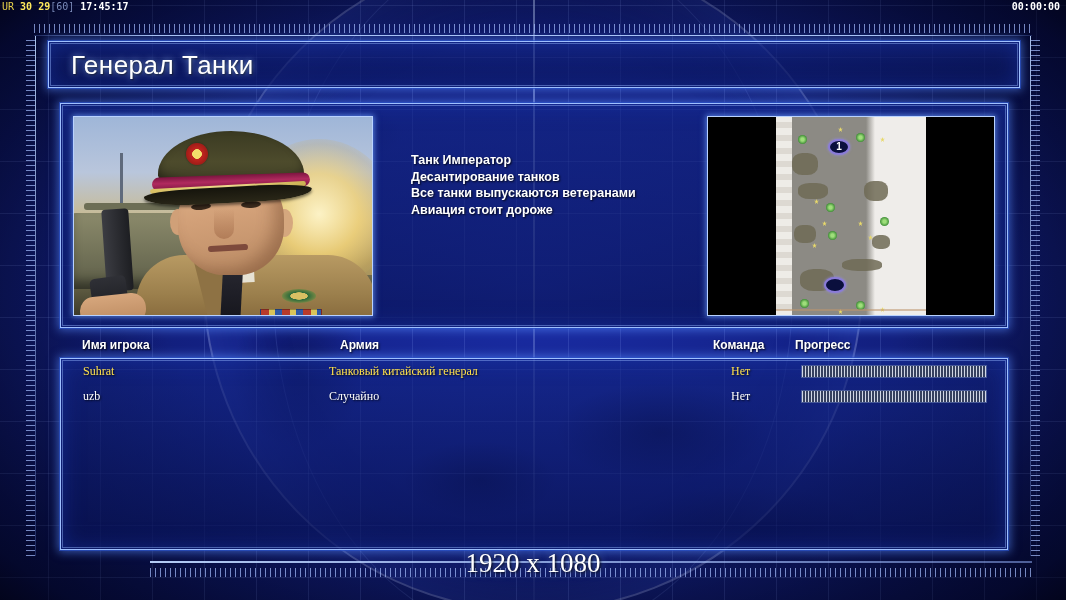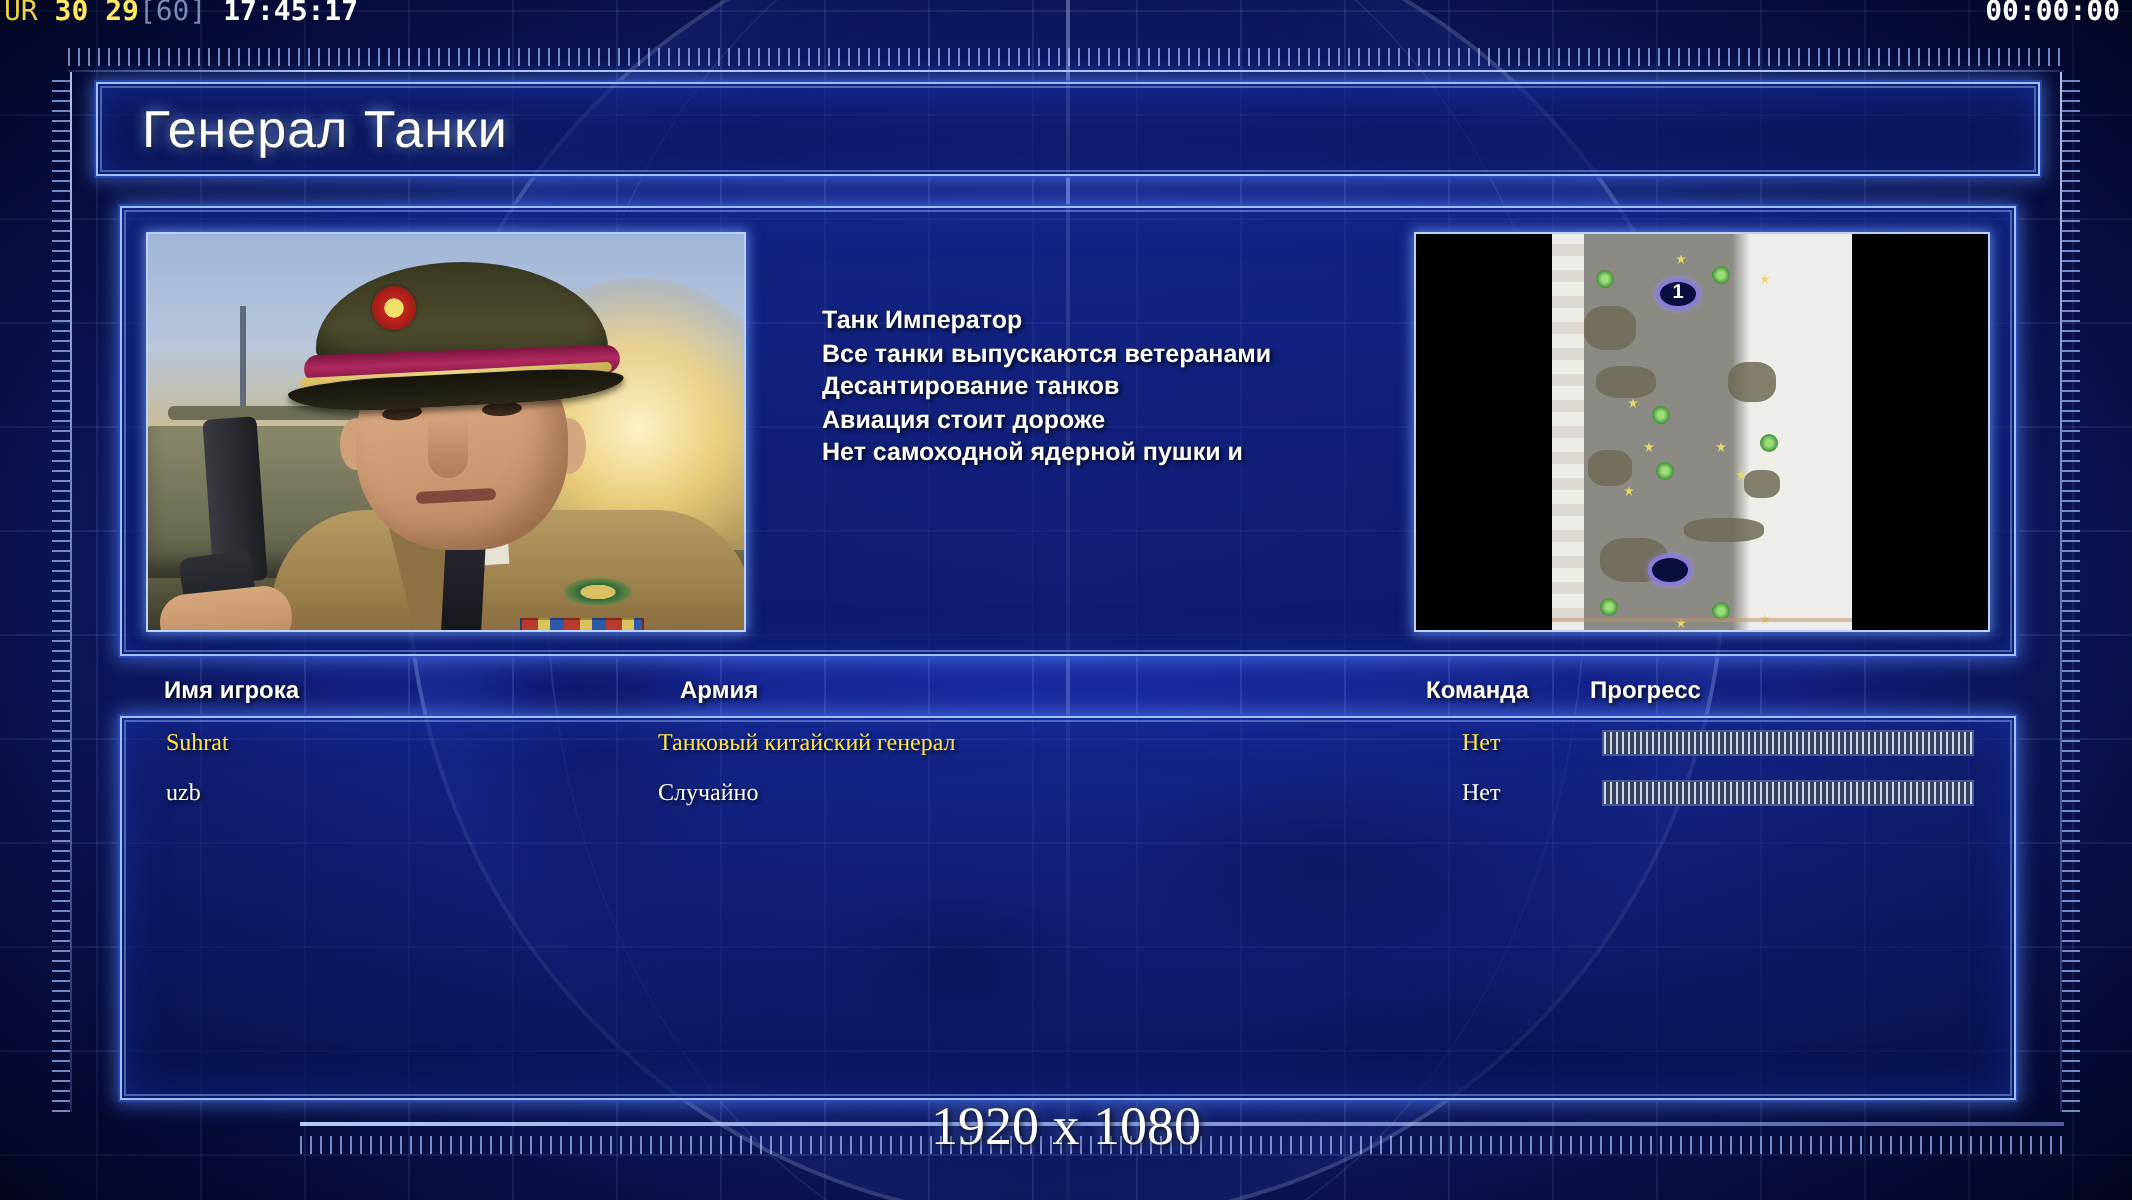--- a/index.html
+++ b/index.html
@@ -52,21 +52,21 @@
     background:radial-gradient(ellipse 760px 470px at 50% 50%, transparent 48%, rgba(0,0,20,0.55) 88%, rgba(0,0,10,0.85) 100%);
   }
   #bg-sweep {
     position:absolute; left:50%; top:-60px; width:2px; height:660px;
     background:linear-gradient(180deg, rgba(190,210,255,0.55), rgba(190,210,255,0.05));
   }
 
   
   #topbar {
     position:absolute; left:0; top:0; width:1066px; height:13px;
-    font-family:"DejaVu Sans Mono", monospace; font-size:14px;
+    font-family:"DejaVu Sans Mono", monospace; font-size:10px;
     line-height:13px; letter-spacing:0px;
     z-index:30;
   }
   #fps { position:absolute; left:2px; top:0; white-space:pre; }
   .fps-a { color:#e8d24a; }
   .fps-b { color:#ffe95c; font-weight:bold; }
   .fps-c { color:#7a8ab8; }
   .fps-d { color:#ffffff; font-weight:bold; }
   #gametimer { position:absolute; right:6px; top:0; color:#fff; font-weight:bold; }
 
@@ -417,24 +417,23 @@
     <div id="p-cap-band"></div>
     <div id="p-cap-cord"></div>
     <div id="p-cap-brim"></div>
     <div id="p-gun-slide"></div>
     <div id="p-gun-grip"></div>
     <div id="p-hand"></div>
   </div>
 
   <div id="desc-block">
     <div class="desc-line">Танк Император</div>
+    <div class="desc-line">Десантирование танков</div>
     <div class="desc-line">Все танки выпускаются ветеранами</div>
-    <div class="desc-line">Десантирование танков</div>
     <div class="desc-line">Авиация стоит дороже</div>
-    <div class="desc-line">Нет самоходной ядерной пушки и</div>
   </div>
 
   <div id="minimap-frame">
     <div id="minimap-img">
       <div id="mm-snow-edge"></div>
       <div class="mm-rock" style="left:16px;  top:36px;  width:26px; height:22px;"></div>
       <div class="mm-rock" style="left:22px;  top:66px;  width:30px; height:16px;"></div>
       <div class="mm-rock" style="left:18px;  top:108px; width:22px; height:18px;"></div>
       <div class="mm-rock" style="left:24px;  top:152px; width:34px; height:22px;"></div>
       <div class="mm-rock" style="left:66px;  top:142px; width:40px; height:12px;"></div>

